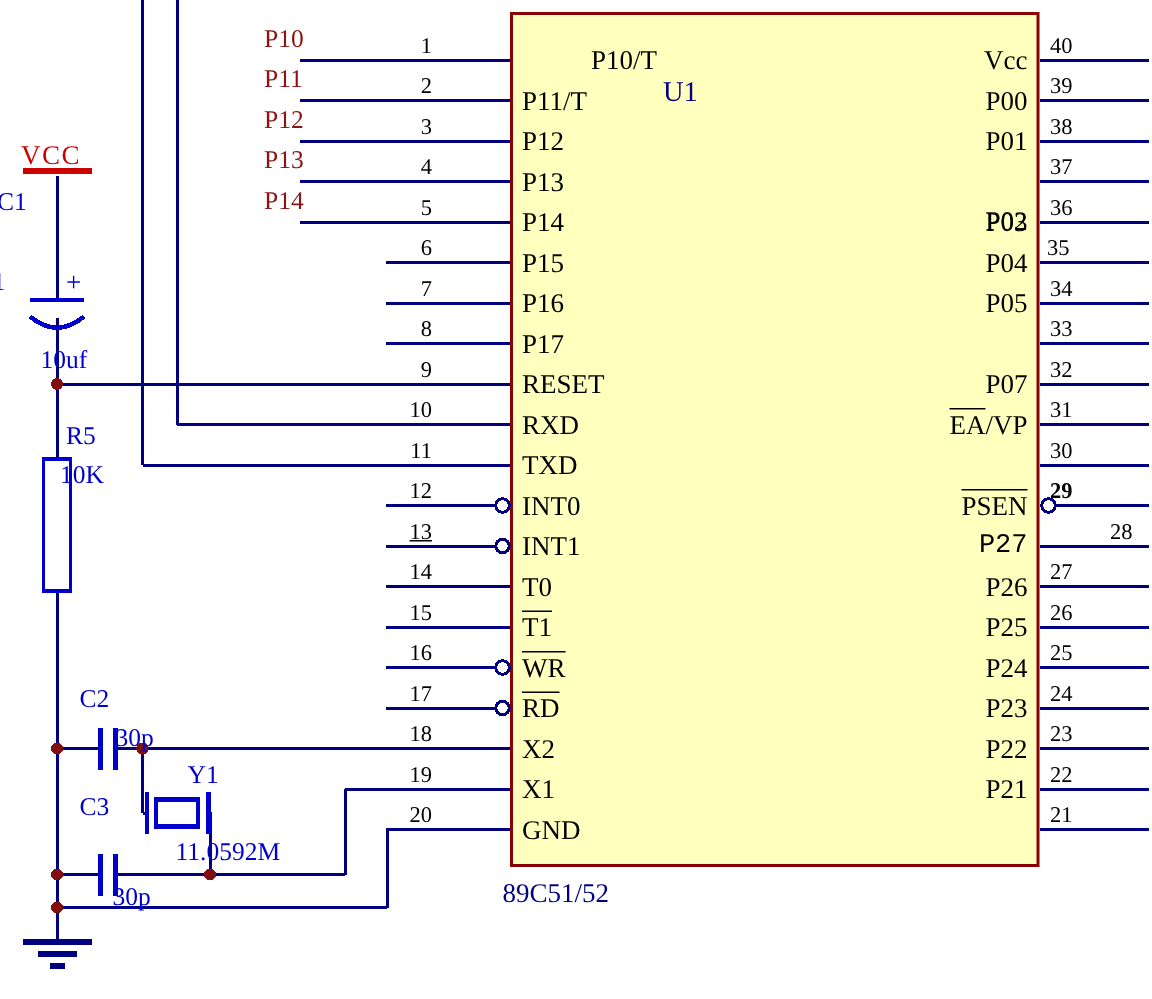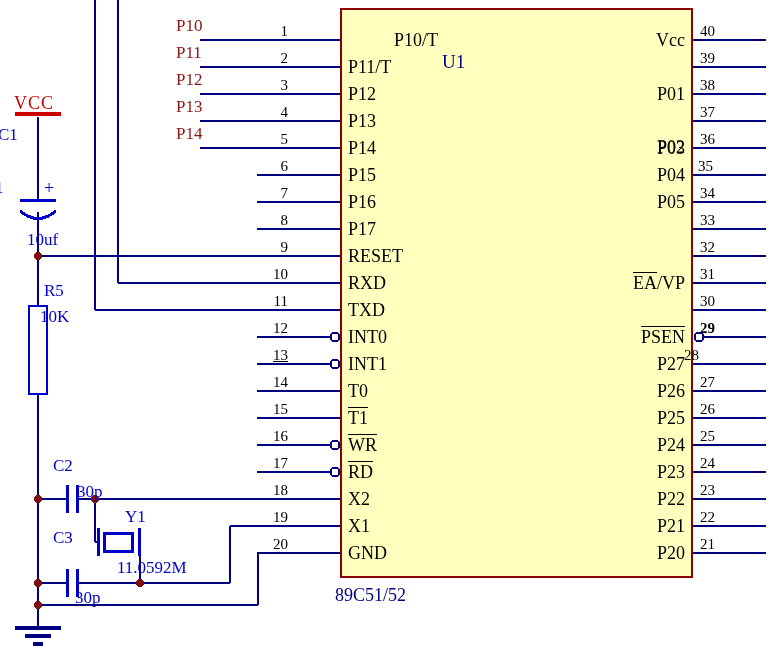--- a/index.html
+++ b/index.html
@@ -167,51 +167,52 @@
     <div class="t pname" style="left: 348px; top: 463px;"><span class="ovl">RD</span></div>
     <div class="t pnum" style="left: 238px; top: 483px; width: 50px; text-align: right;">18</div>
     <div class="t pname" style="left: 348px; top: 490px;">X2</div>
     <div class="t pnum" style="left: 238px; top: 510px; width: 50px; text-align: right;">19</div>
     <div class="t pname" style="left: 348px; top: 517px;">X1</div>
     <div class="t pnum" style="left: 238px; top: 537px; width: 50px; text-align: right;">20</div>
     <div class="t pname" style="left: 348px; top: 544px;">GND</div>
     <div class="t pnum" style="left: 700px; top: 24px;">40</div>
     <div class="t pname" style="left: 500px; top: 31px; width: 185px; text-align: right;">Vcc</div>
     <div class="t pnum" style="left: 700px; top: 51px;">39</div>
+    <div class="t pname" style="left: 500px; top: 58px; width: 185px; text-align: right;">P00</div>
     <div class="t pnum" style="left: 700px; top: 78px;">38</div>
     <div class="t pname" style="left: 500px; top: 85px; width: 185px; text-align: right;">P01</div>
     <div class="t pnum" style="left: 700px; top: 105px;">37</div>
     <div class="t pname" style="left: 500px; top: 112px; width: 185px; text-align: right; margin-top: 26px;">P02</div>
     <div class="t pnum" style="left: 700px; top: 132px;">36</div>
     <div class="t pname" style="left: 500px; top: 139px; width: 185px; text-align: right;">P03</div>
     <div class="t pnum" style="left: 698px; top: 159px;">35</div>
     <div class="t pname" style="left: 500px; top: 166px; width: 185px; text-align: right;">P04</div>
     <div class="t pnum" style="left: 700px; top: 186px;">34</div>
     <div class="t pname" style="left: 500px; top: 193px; width: 185px; text-align: right;">P05</div>
     <div class="t pnum" style="left: 700px; top: 213px;">33</div>
     <div class="t pnum" style="left: 700px; top: 240px;">32</div>
+    <div class="t pname" style="left: 500px; top: 247px; width: 185px; text-align: right;">P07</div>
     <div class="t pnum" style="left: 700px; top: 267px;">31</div>
     <div class="t pname" style="left: 500px; top: 274px; width: 185px; text-align: right;"><span class="ovl">EA</span><span>/VP</span></div>
     <div class="t pnum" style="left: 700px; top: 294px;">30</div>
     <div class="t pnum" style="left: 700px; top: 321px; font-weight: bold;">29</div>
     <div class="t pname" style="left: 500px; top: 328px; width: 185px; text-align: right;"><span class="ovl">PSEN</span></div>
-    <div class="t pnum" style="left: 684px; top: 348px;">28</div>
-    <div class="t pname" style="left: 500px; top: 355px; width: 185px; text-align: right;">P27</div>
+    <div class="t pnum" style="left: 740px; top: 348px;">28</div>
+    <div class="t pname" style="left: 500px; top: 355px; width: 185px; text-align: right; font-family: Liberation Mono, monospace;">P27</div>
     <div class="t pnum" style="left: 700px; top: 375px;">27</div>
     <div class="t pname" style="left: 500px; top: 382px; width: 185px; text-align: right;">P26</div>
     <div class="t pnum" style="left: 700px; top: 402px;">26</div>
     <div class="t pname" style="left: 500px; top: 409px; width: 185px; text-align: right;">P25</div>
     <div class="t pnum" style="left: 700px; top: 429px;">25</div>
     <div class="t pname" style="left: 500px; top: 436px; width: 185px; text-align: right;">P24</div>
     <div class="t pnum" style="left: 700px; top: 456px;">24</div>
     <div class="t pname" style="left: 500px; top: 463px; width: 185px; text-align: right;">P23</div>
     <div class="t pnum" style="left: 700px; top: 483px;">23</div>
     <div class="t pname" style="left: 500px; top: 490px; width: 185px; text-align: right;">P22</div>
     <div class="t pnum" style="left: 700px; top: 510px;">22</div>
     <div class="t pname" style="left: 500px; top: 517px; width: 185px; text-align: right;">P21</div>
     <div class="t pnum" style="left: 700px; top: 537px;">21</div>
-    <div class="t pname" style="left: 500px; top: 544px; width: 185px; text-align: right;">P20</div>
     <div class="t net" style="left: 176px; top: 17px;">P10</div>
     <div class="t net" style="left: 176px; top: 44px;">P11</div>
     <div class="t net" style="left: 176px; top: 71px;">P12</div>
     <div class="t net" style="left: 176px; top: 98px;">P13</div>
     <div class="t net" style="left: 176px; top: 125px;">P14</div>
   </div>
 
 </body></html>

